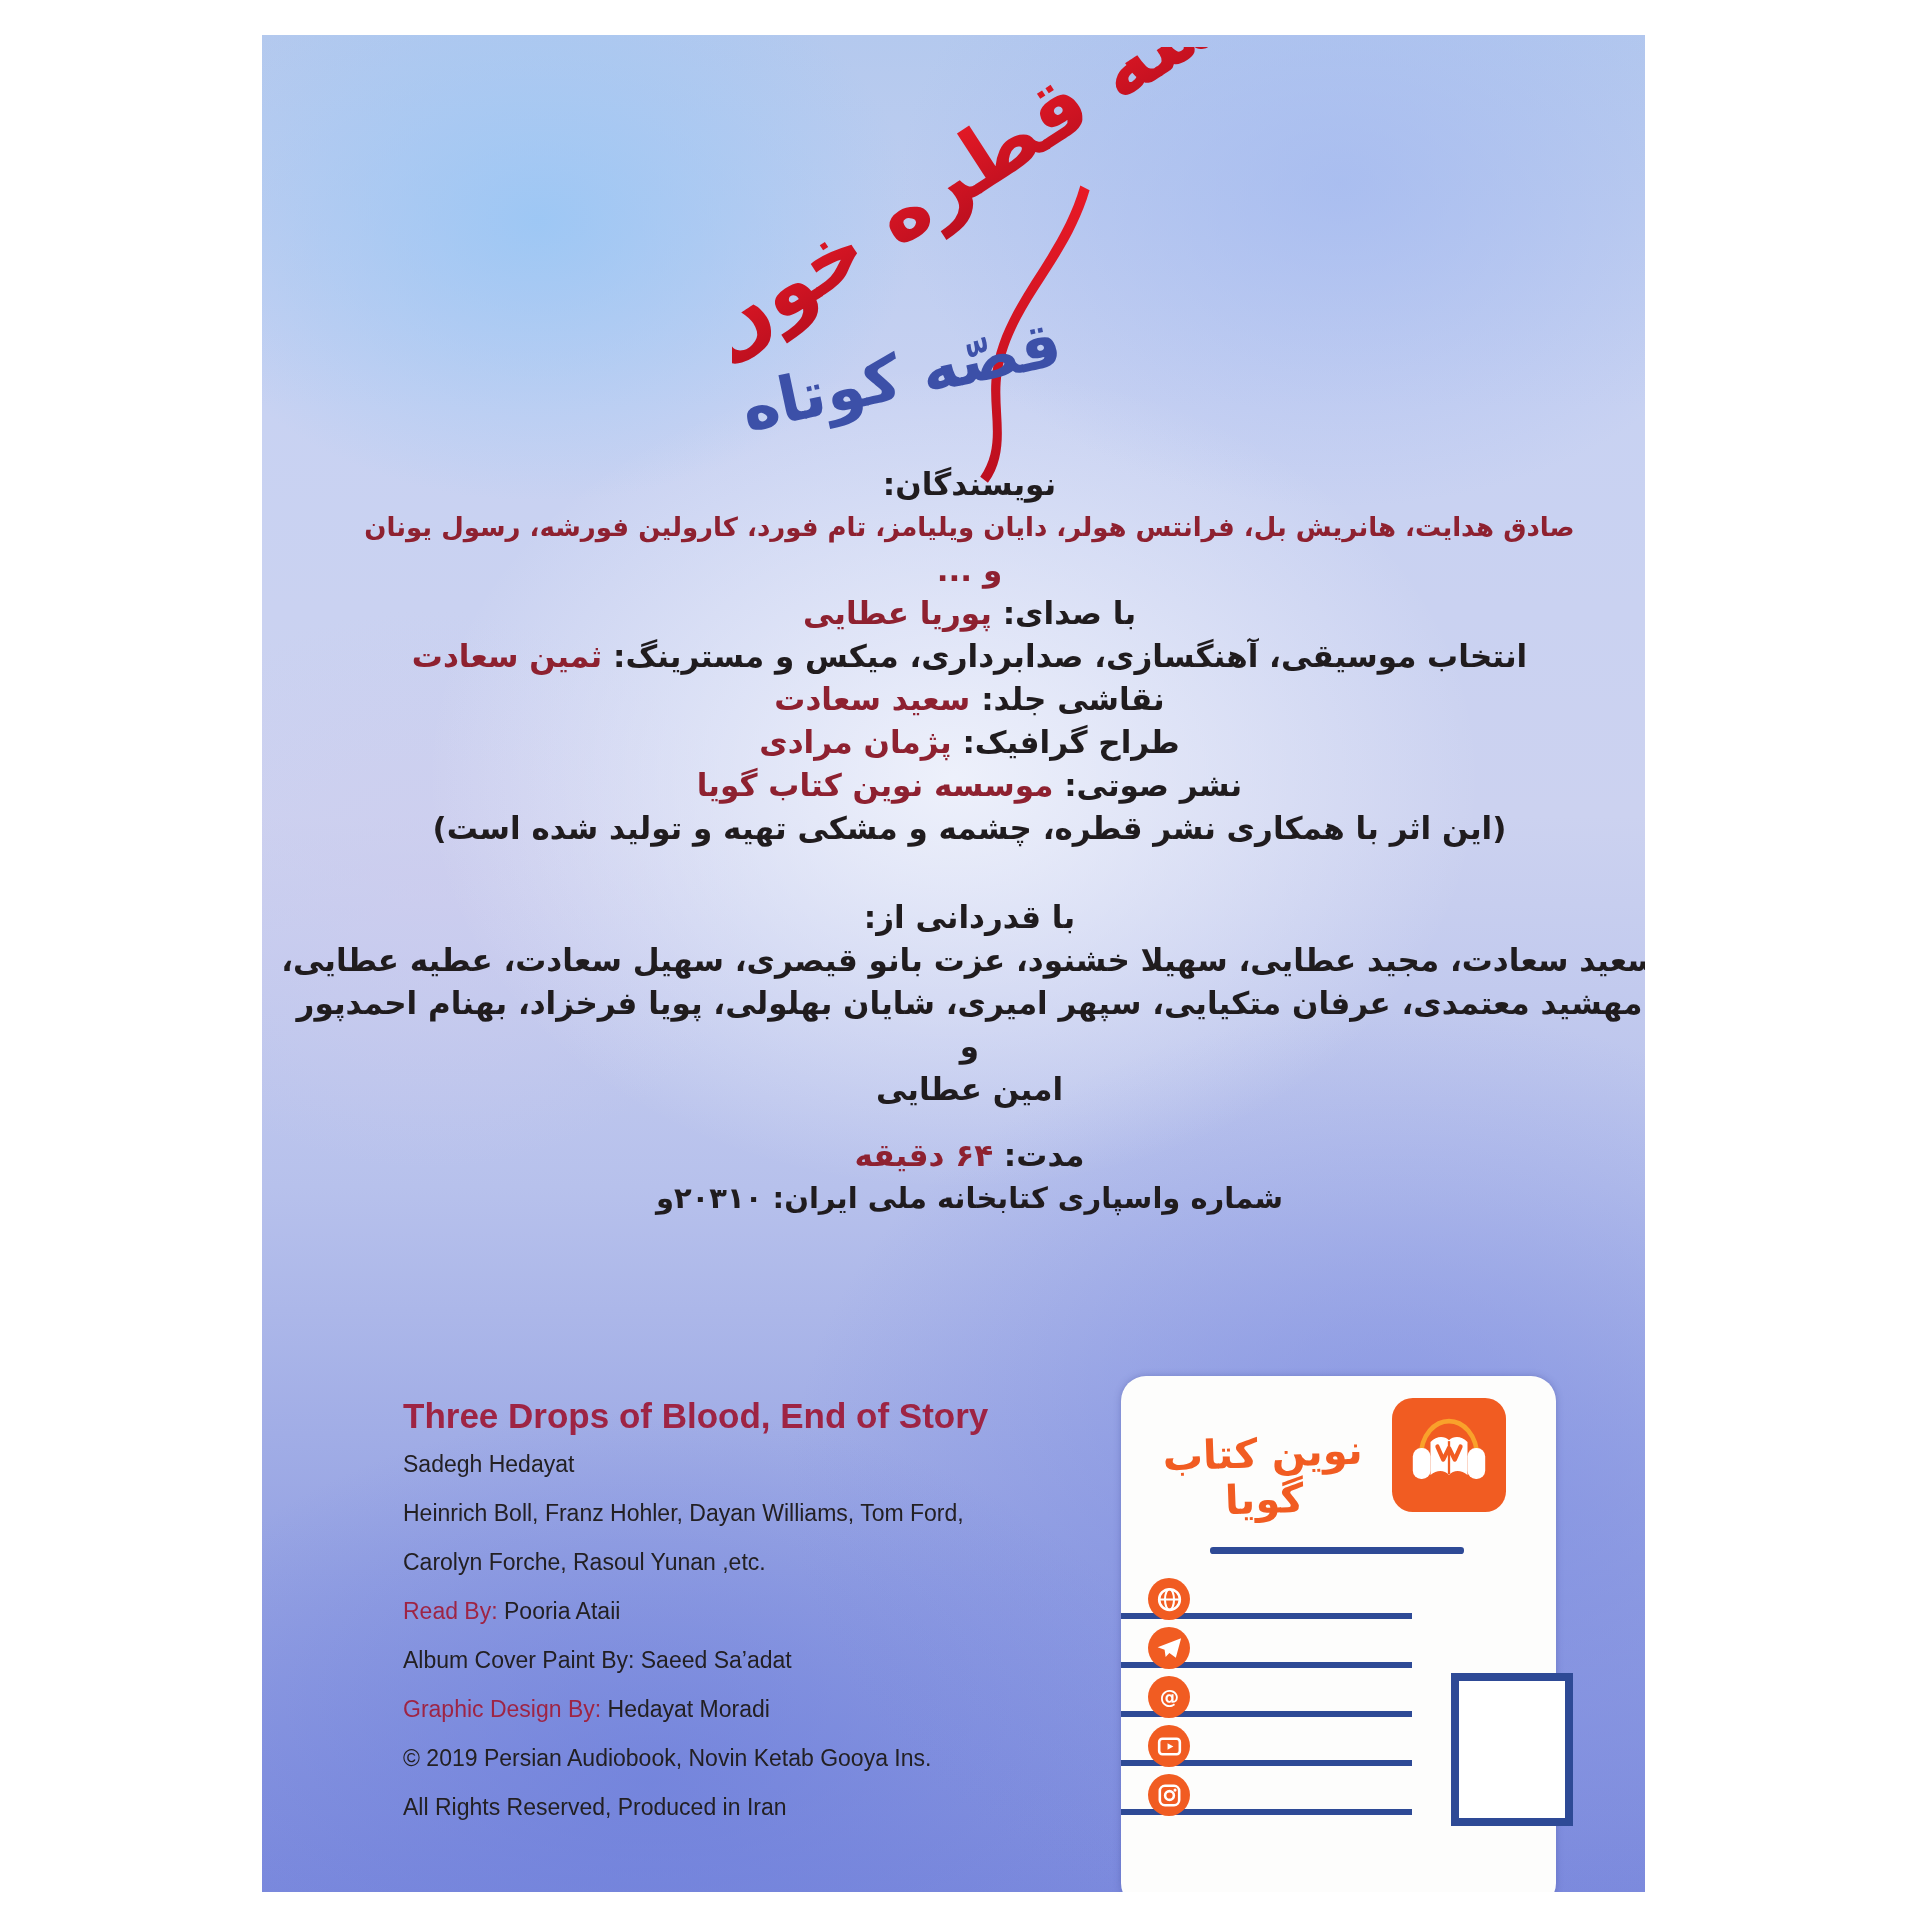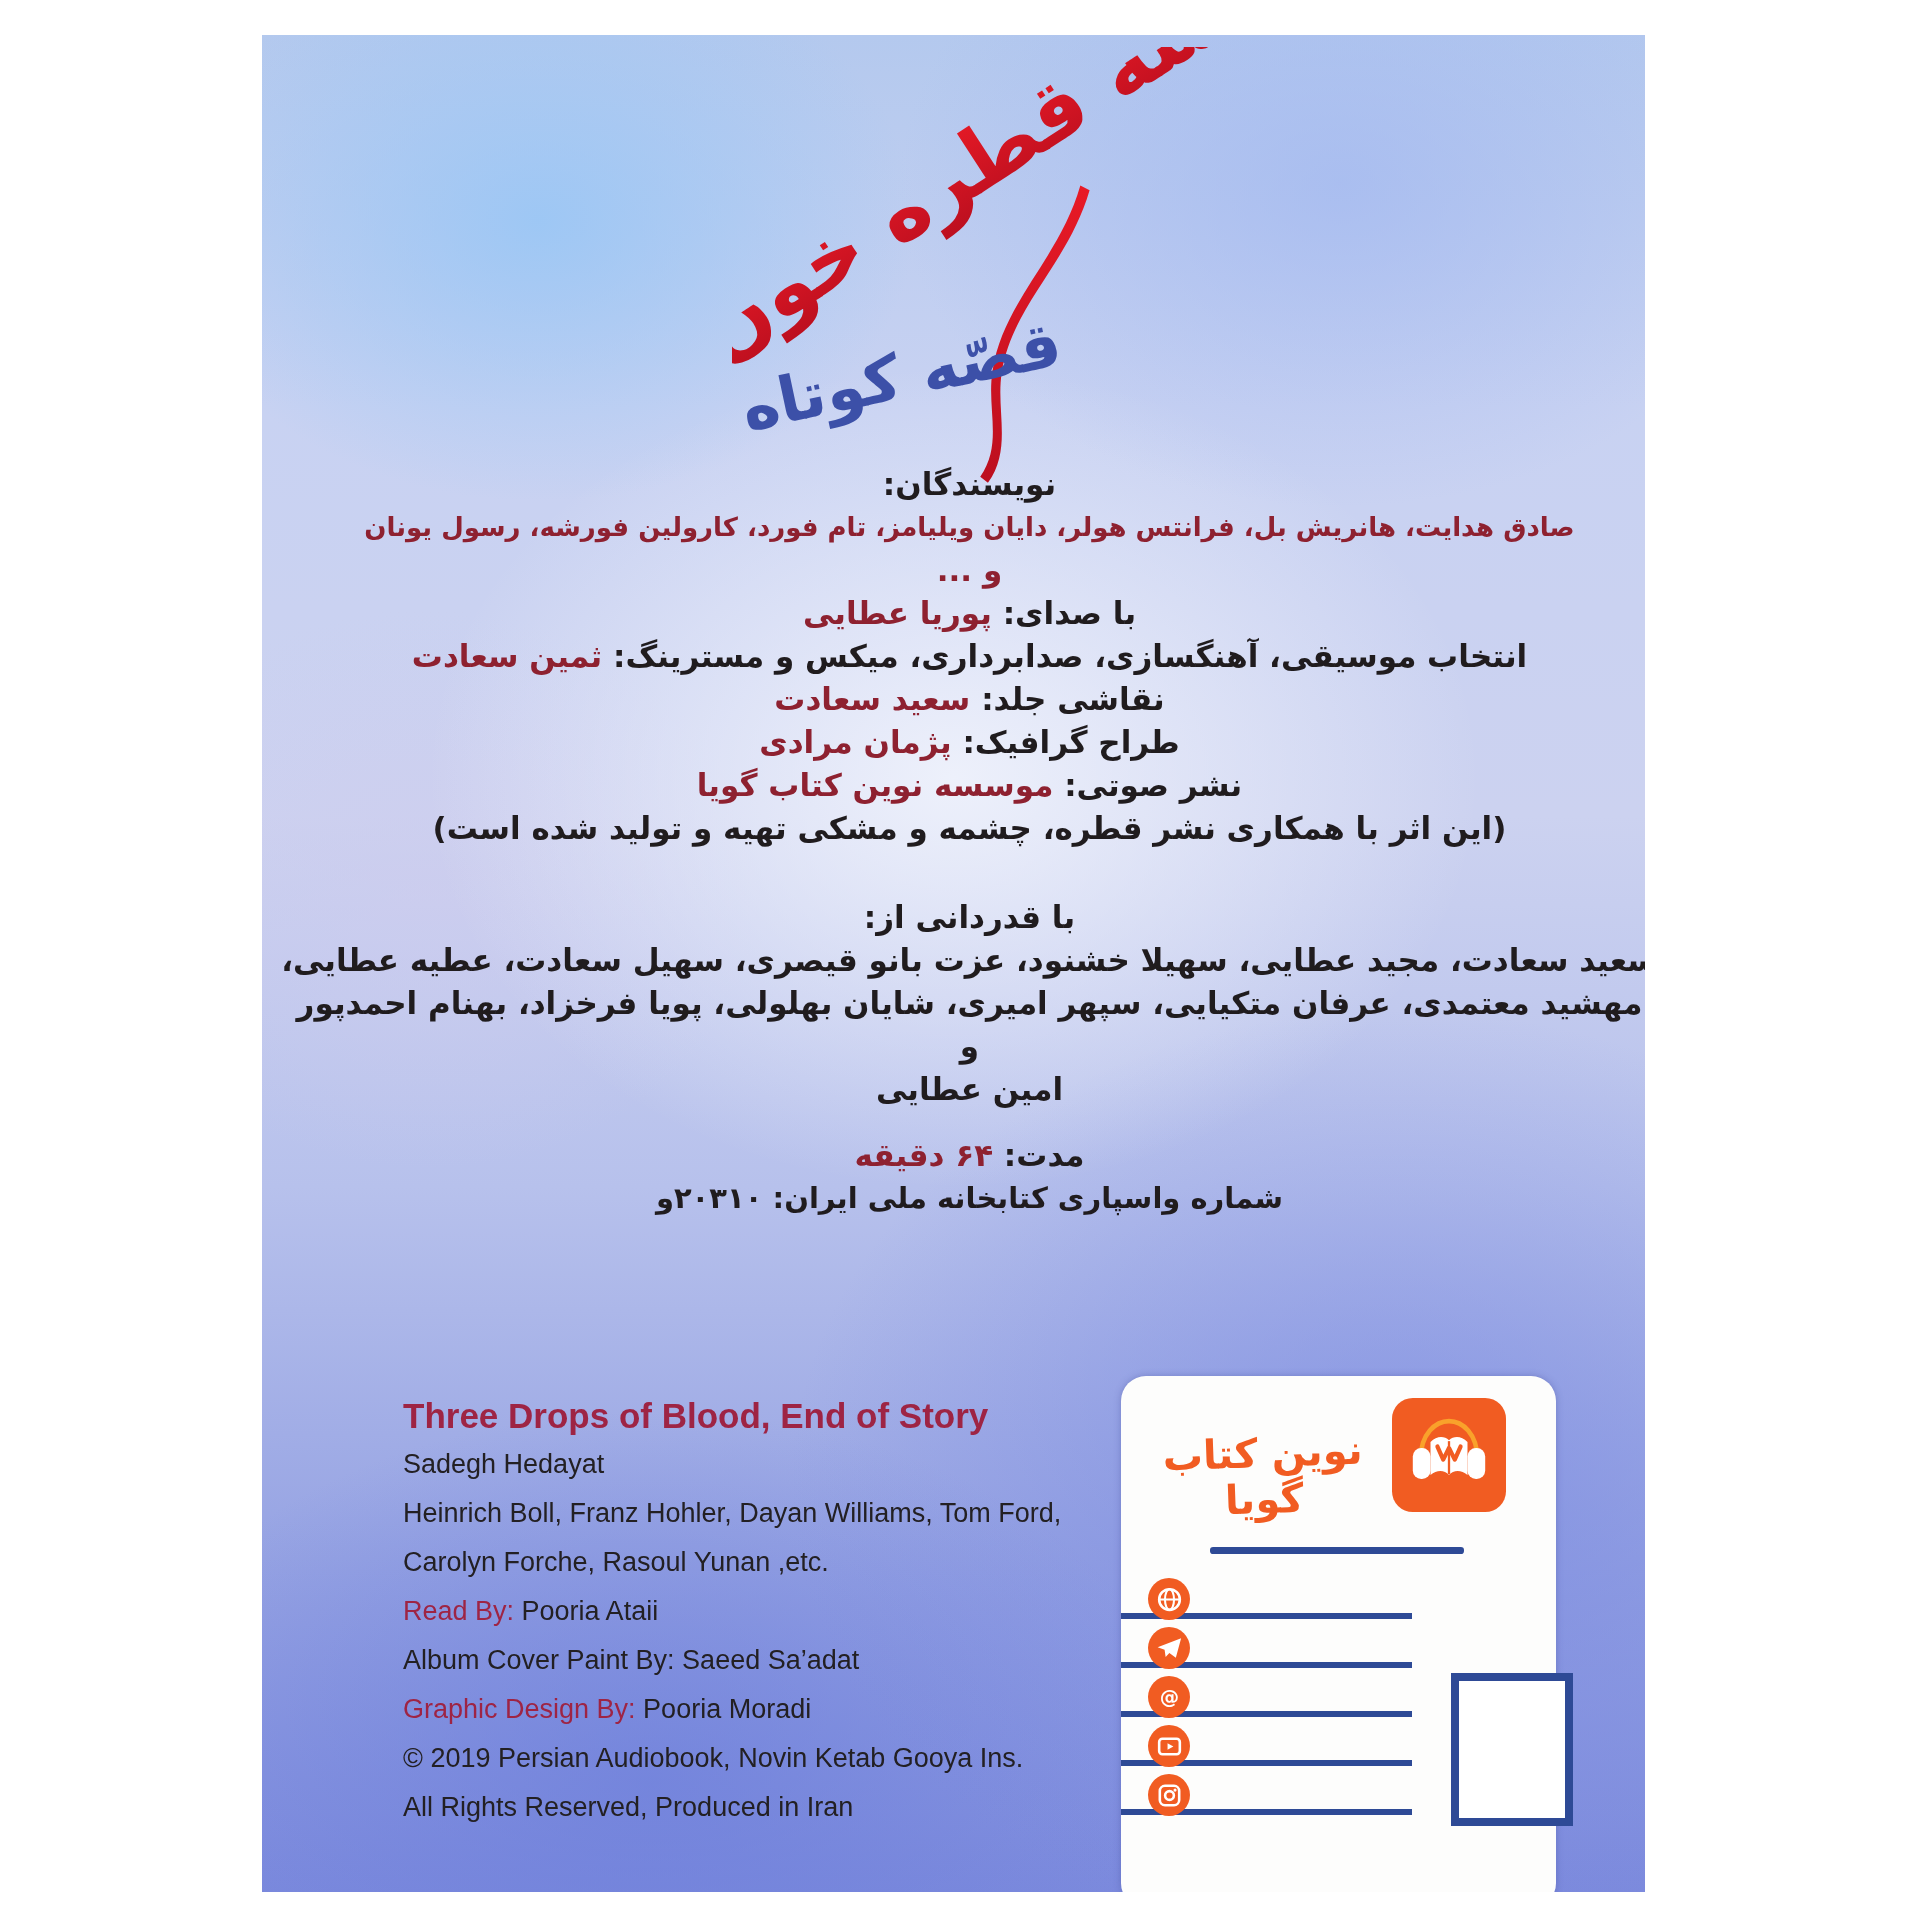--- a/index.html
+++ b/index.html
@@ -21,21 +21,21 @@
   .credits{position:absolute;left:16px;top:428px;width:1383px;direction:rtl;text-align:center;
            font-weight:bold;color:#201c1e;}
   .credits .line{height:43px;line-height:43px;font-size:31px;white-space:nowrap;}
   .credits .line.long{font-size:26px;}
   .credits .line.small{font-size:29px;}
   .credits .blk{color:#201c1e;}
   .credits .red{color:#8e2130;}
   
   .english{position:absolute;left:141px;top:1356px;width:771px;color:#232023;
            font-family:"Liberation Sans","DejaVu Sans",sans-serif;}
-  .english .line{height:49px;line-height:49px;font-size:27px;white-space:nowrap;}
+  .english .line{height:49px;line-height:49px;font-size:23px;white-space:nowrap;}
   .english .line.title{font-size:35px;font-weight:bold;}
   .english .blk{color:#232023;}
   .english .red{color:#9e2444;margin-top:47px;}
   
   .card{position:absolute;left:859px;top:1341px;width:435px;height:532px;background:#fdfdfc;
         border-radius:25px;box-shadow:0 0 7.7px rgba(56,66,140,.35);}
   .brand{position:absolute;left:27px;top:54px;width:231px;font-size:40px;font-weight:bold;
          color:#f15c22;direction:rtl;text-align:center;transform:rotate(-2deg);}
   .logo{position:absolute;left:271px;top:21.6px;width:114px;height:114px;}
   .rule-top{position:absolute;left:89px;top:171px;width:254px;height:7px;background:#2e4a96;border-radius:3.1px;}
@@ -87,21 +87,21 @@
         <div class="line small"><span class="blk">شماره واسپاری کتابخانه ملی ایران: ۲۰۳۱۰و</span></div>
       </div>
 
     <div class="english" id="english">
         <div class="line title"><span class="red">Three Drops of Blood, End of Story</span></div>
         <div class="line "><span class="blk">Sadegh Hedayat</span></div>
         <div class="line "><span class="blk">Heinrich Boll, Franz Hohler, Dayan Williams, Tom Ford,</span></div>
         <div class="line "><span class="blk">Carolyn Forche, Rasoul Yunan ,etc.</span></div>
         <div class="line "><span class="red">Read By:</span><span class="blk"> Pooria Ataii</span></div>
         <div class="line "><span class="blk">Album Cover Paint By: Saeed Sa’adat</span></div>
-        <div class="line "><span class="red">Graphic Design By:</span><span class="blk"> Pooria Moradi</span></div>
+        <div class="line "><span class="red">Graphic Design By:</span><span class="blk"> Hedayat Moradi</span></div>
         <div class="line "><span class="blk">© 2019 Persian Audiobook, Novin Ketab Gooya Ins.</span></div>
         <div class="line "><span class="blk">All Rights Reserved, Produced in Iran</span></div>
       </div>
 
     <div class="card">
       <div class="brand">نوین کتاب گویا</div>
       <div class="logo">
         <svg viewBox="0 0 148 148">
           <rect x="0" y="0" width="148" height="148" rx="27" fill="#f15c22"></rect>
           <path d="M37 80 C37 46 57 30 74 30 C91 30 111 46 111 80" fill="none" stroke="#f9a22b" stroke-width="6"></path>

